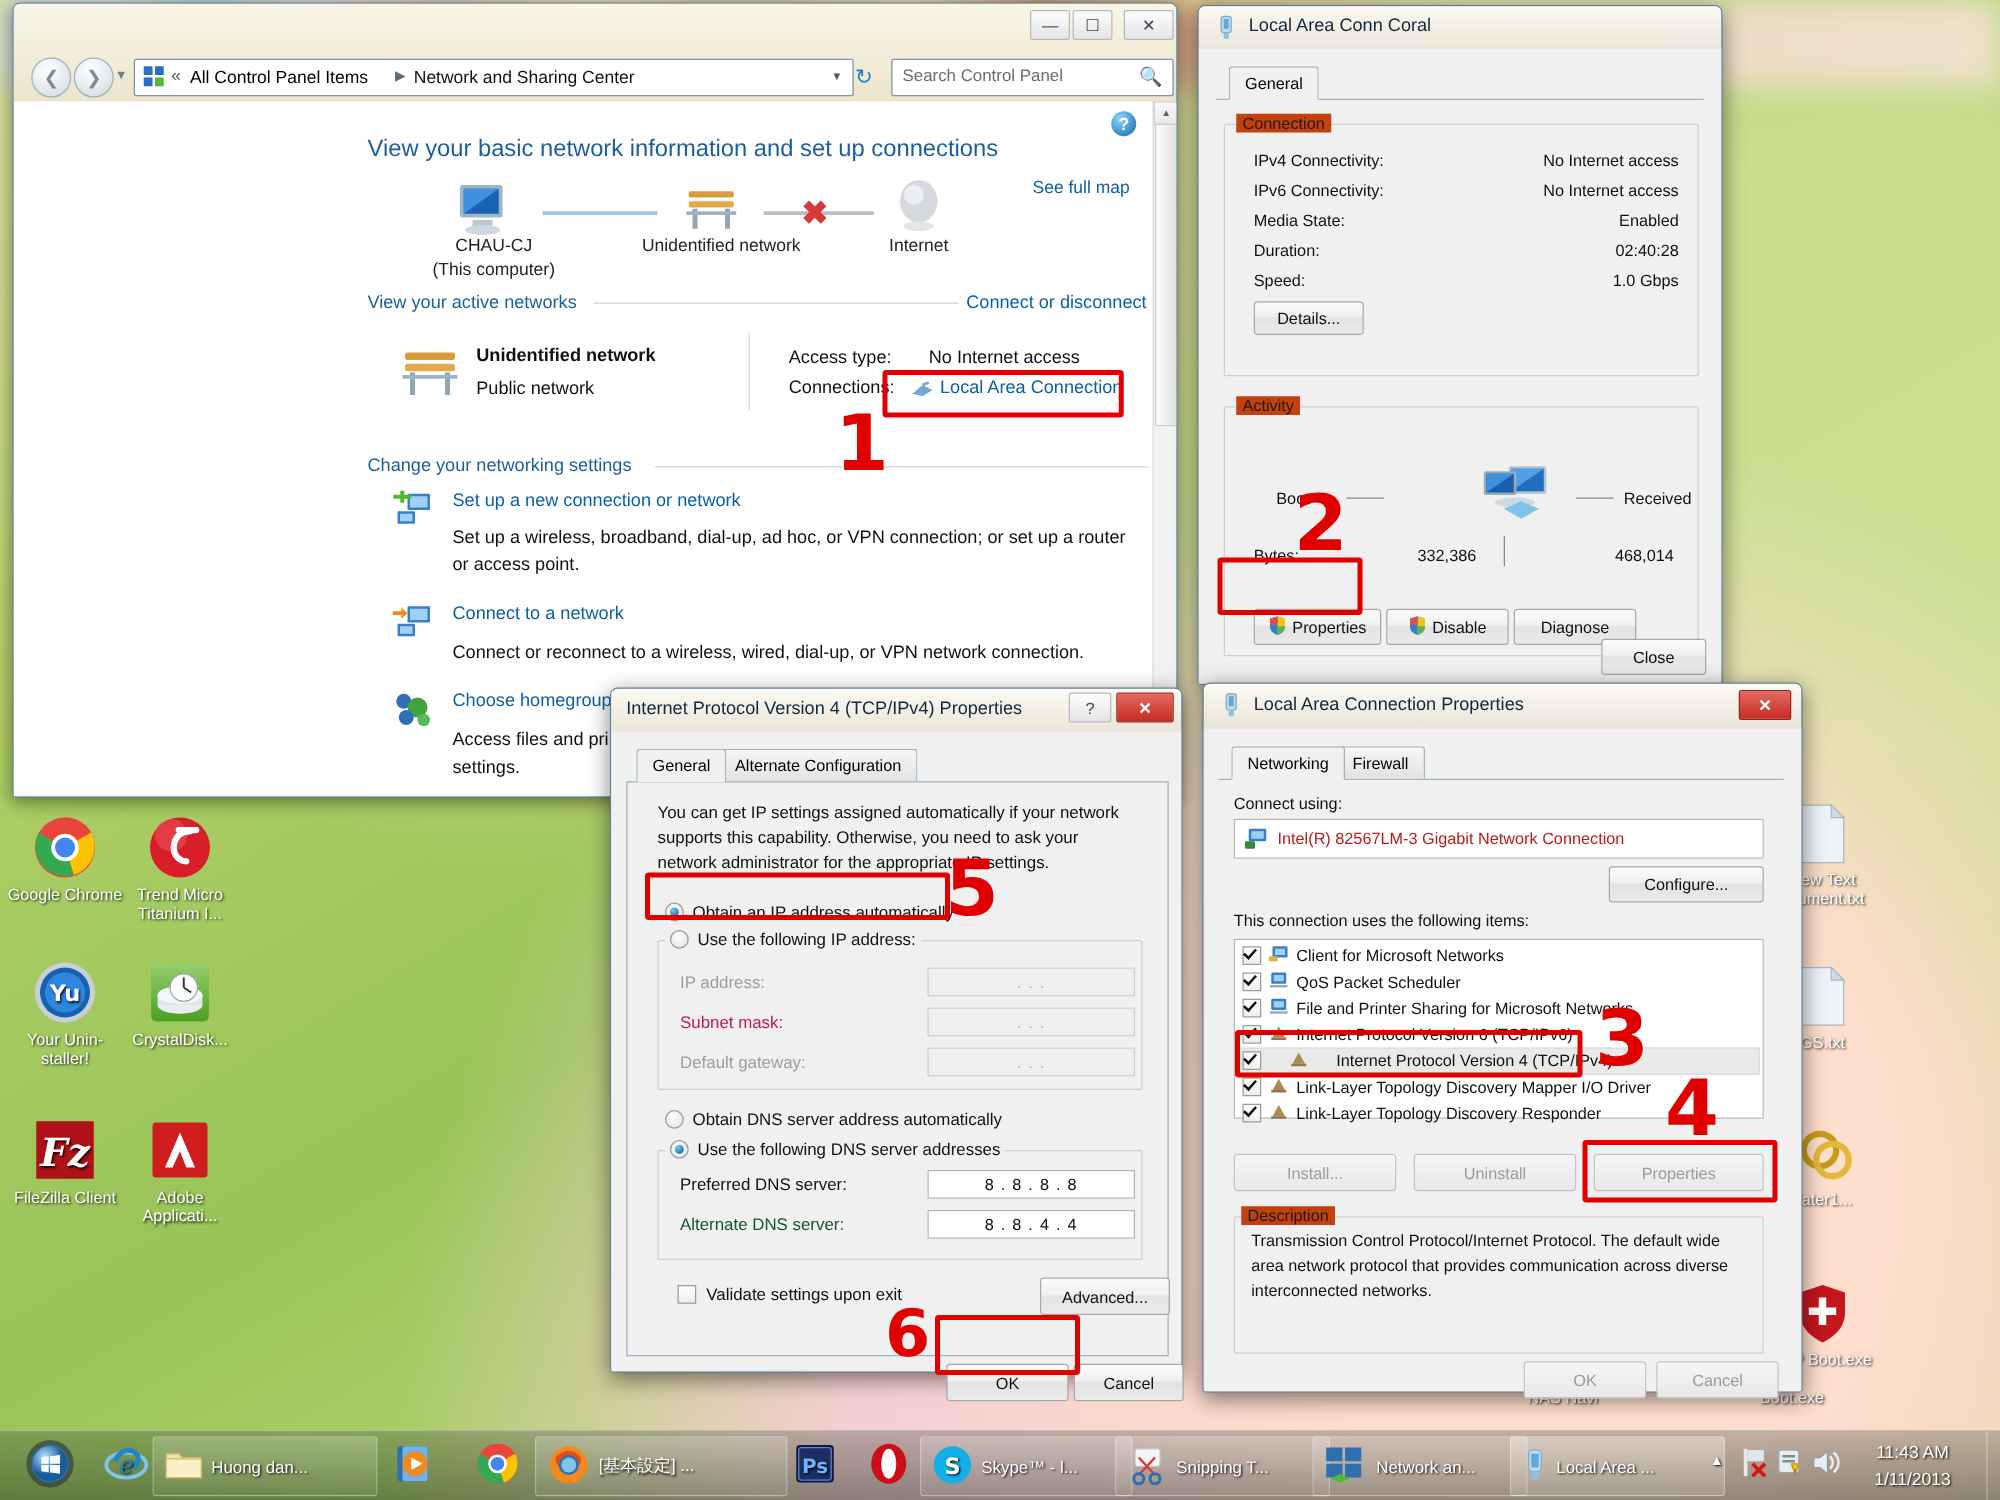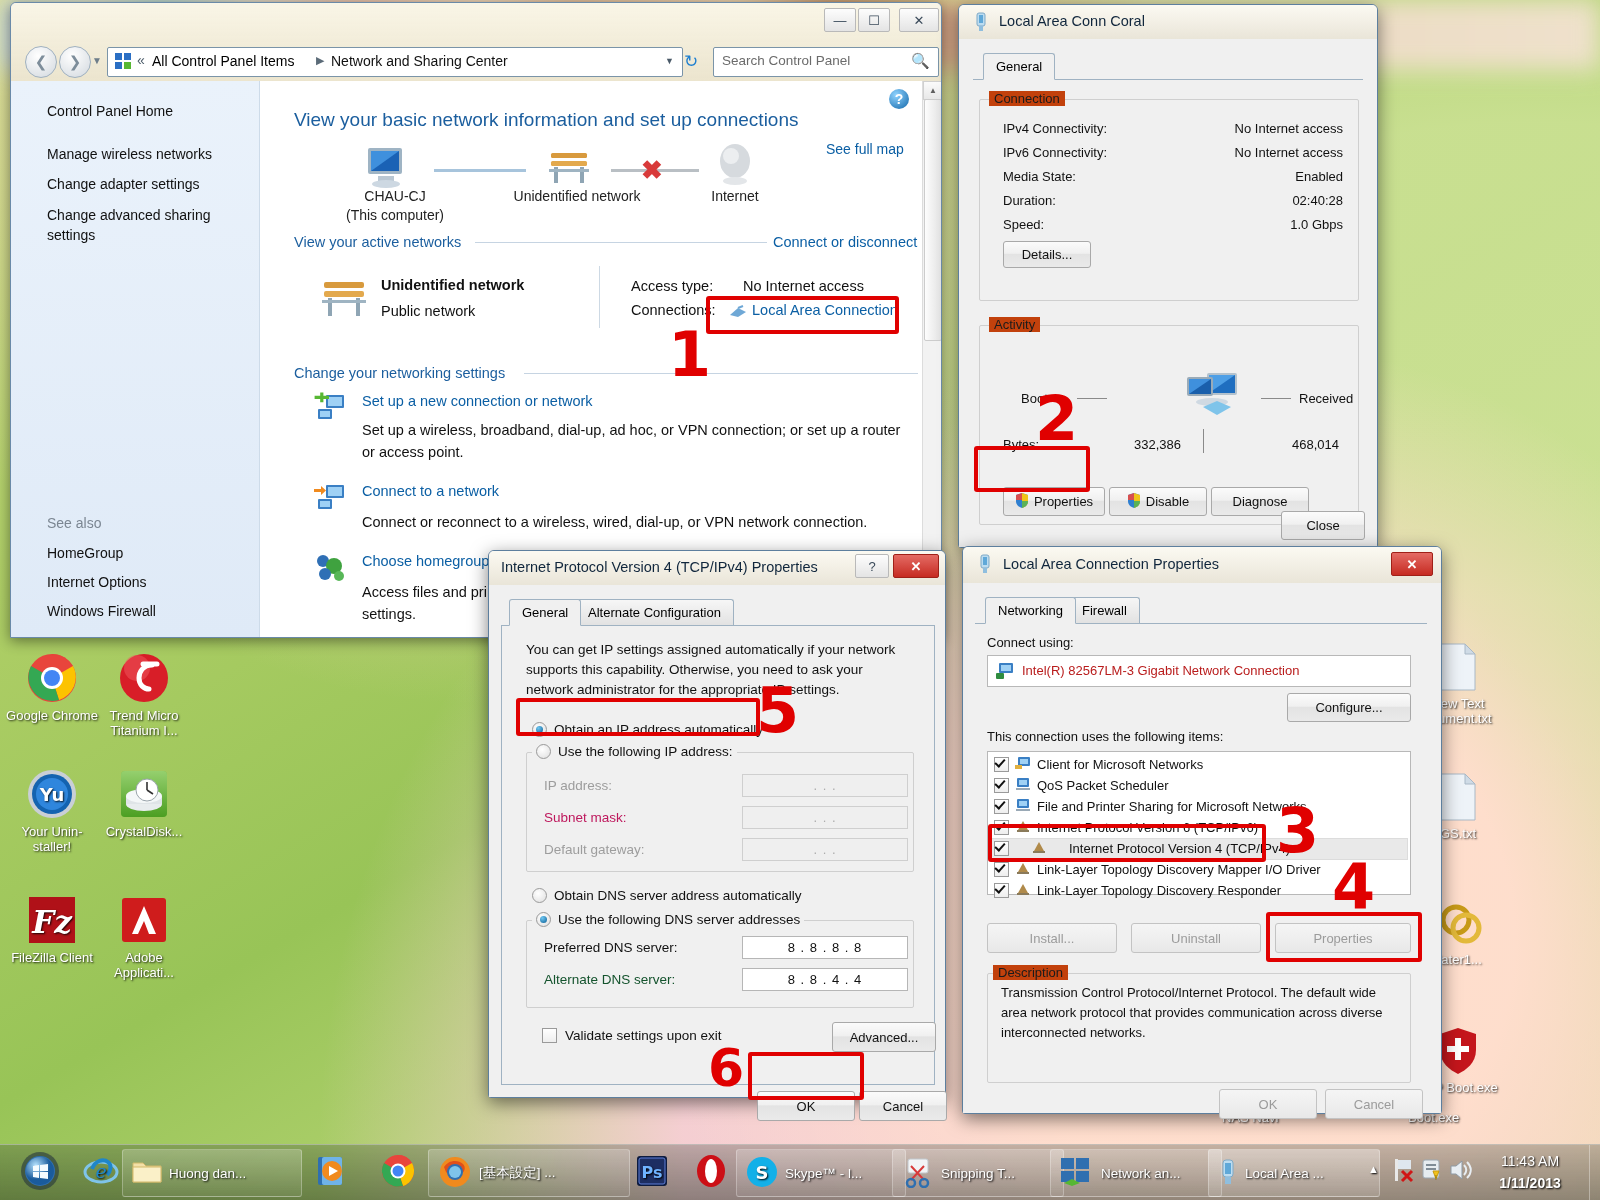--- a/index.html
+++ b/index.html
@@ -251,32 +251,20 @@
     <div style="position:absolute;left:673px;top:48px;color:#1f7fd0;font-size:17px;">↻</div>
 
     <div style="position:absolute;left:702px;top:44px;width:224px;height:28px;background:#fff;border:1px solid #7a94a8;border-radius:2px;">
       <span style="position:absolute;left:8px;top:5px;font-size:13.5px;color:#6b6b6b;">Search Control Panel</span>
       <span style="position:absolute;right:8px;top:4px;color:#3b5b78;font-size:15px;">🔍</span>
     </div>
   </div>
 
   <div style="position:absolute;left:0;top:78px;width:930px;height:556px;background:#fff;">
 
-    <div style="position:absolute;left:0;top:0;width:248px;height:556px;
-         background:linear-gradient(180deg,#eaf2fb,#dfeaf7);border-right:1px solid #cddbe9;">
-      <div style="position:absolute;left:36px;top:22px;font-size:14px;color:#111;cursor:pointer;">Control Panel Home</div>
-      <div style="position:absolute;left:36px;top:65px;font-size:14px;color:#111;cursor:pointer;">Manage wireless networks</div>
-      <div style="position:absolute;left:36px;top:95px;font-size:14px;color:#111;cursor:pointer;">Change adapter settings</div>
-      <div style="position:absolute;left:36px;top:124px;width:180px;font-size:14px;color:#111;line-height:20px;cursor:pointer;">Change advanced sharing settings</div>
-
-      <div style="position:absolute;left:36px;top:434px;font-size:14px;color:#7b8692;">See also</div>
-      <div style="position:absolute;left:36px;top:464px;font-size:14px;color:#111;cursor:pointer;">HomeGroup</div>
-      <div style="position:absolute;left:36px;top:493px;font-size:14px;color:#111;cursor:pointer;">Internet Options</div>
-      <div style="position:absolute;left:36px;top:522px;font-size:14px;color:#111;cursor:pointer;">Windows Firewall</div>
-    </div>
 
     <div style="position:absolute;left:248px;top:0;width:664px;height:556px;overflow:hidden;">
 
       <div style="position:absolute;right:14px;top:8px;width:20px;height:20px;border-radius:50%;
            background:radial-gradient(circle at 35% 30%,#8fd3ff,#1266a8);color:#fff;font-size:14px;font-weight:bold;
            display:flex;align-items:center;justify-content:center;">?</div>
 
       <div style="position:absolute;left:35px;top:28px;font-size:19px;color:#1b5e9e;">View your basic network information and set up connections</div>
 
       <div style="position:absolute;left:105px;top:64px;width:60px;height:46px;">
@@ -817,15 +805,15 @@
     </svg>
   </div>
   <div style="position:absolute;left:1448px;top:12px;">
     <svg width="24" height="26" viewBox="0 0 24 26">
       <path d="M3 9h5l6-5v18l-6-5H3z" fill="#e8eef3" stroke="#8d99a4"></path>
       <path d="M16 8c3 3 3 7 0 10" stroke="#e8eef3" stroke-width="2" fill="none"></path>
       <path d="M19 5c5 5 5 11 0 16" stroke="#e8eef3" stroke-width="2" fill="none"></path>
     </svg>
   </div>
   <div style="position:absolute;left:1480px;top:8px;width:100px;text-align:center;color:#fff;font-size:14px;text-shadow:1px 1px 2px #000;">11:43 AM</div>
-  <div style="position:absolute;left:1480px;top:30px;width:100px;text-align:center;color:#fff;font-size:14px;text-shadow:1px 1px 2px #000;font-weight:bold;">1/11/2013</div>
+  <div style="position:absolute;left:1480px;top:30px;width:100px;text-align:center;color:#fff;font-size:14px;text-shadow:1px 1px 2px #000;">1/11/2013</div>
   <div style="position:absolute;right:0;top:0;width:10px;height:55px;border-left:1px solid rgba(255,255,255,.35);"></div>
 </div>
 
 </body></html>

